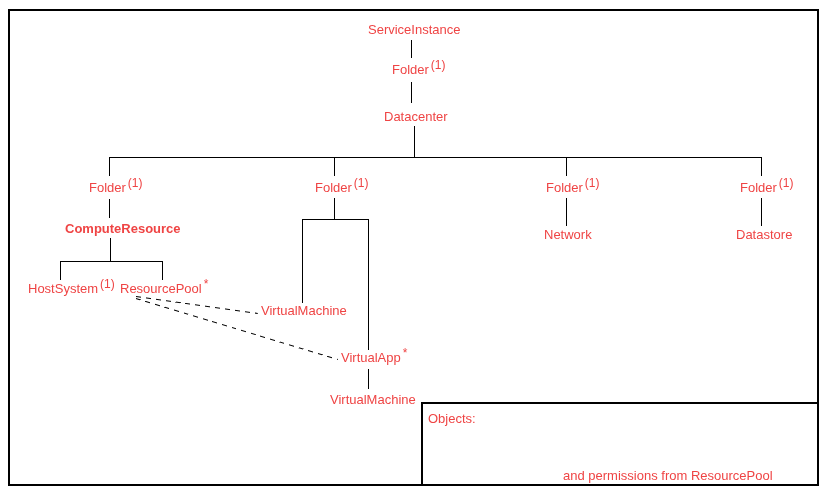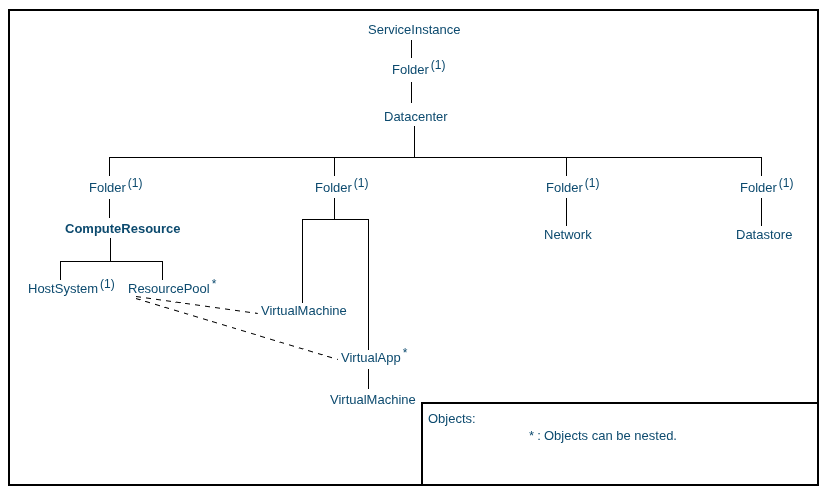--- a/index.html
+++ b/index.html
@@ -1,18 +1,18 @@
 <!DOCTYPE html>
 <html><head>
 <meta charset="utf-8">
 <style>
   html,body{margin:0;padding:0;background:#ffffff;}
   .canvas{
     position:relative;width:826px;height:494px;background:#ffffff;
-    font-family:"Liberation Sans",sans-serif;font-size:13px;color:#0c4a6e;
+    font-family:"Liberation Sans",sans-serif;font-size:13px;color:#ef4444;
     overflow:hidden;
   }
   .frame{
     position:absolute;left:8px;top:9px;width:811px;height:477px;
     border:2px solid #000;box-sizing:border-box;
   }
   .vl{position:absolute;width:1px;background:#000;}
   .hl{position:absolute;height:1px;background:#000;}
   .dl{
     position:absolute;height:1px;transform-origin:0 0;
@@ -69,29 +69,29 @@
   <div class="lbl" style="left:392px;top:63px;"><span>Folder</span><span class="sup">(1)</span></div>
   <div class="lbl" style="left:384px;top:110px;"><span>Datacenter</span></div>
 
   <div class="lbl" style="left:89px;top:181px;"><span>Folder</span><span class="sup">(1)</span></div>
   <div class="lbl" style="left:315px;top:181px;"><span>Folder</span><span class="sup">(1)</span></div>
   <div class="lbl" style="left:546px;top:181px;"><span>Folder</span><span class="sup">(1)</span></div>
   <div class="lbl" style="left:740px;top:181px;"><span>Folder</span><span class="sup">(1)</span></div>
 
   <div class="lbl" style="left:65px;top:222px;font-weight:bold;"><span>ComputeResource</span></div>
   <div class="lbl" style="left:28px;top:282px;"><span>HostSystem</span><span class="sup">(1)</span></div>
-  <div class="lbl" style="left:120px;top:282px;margin-left:8px;"><span>ResourcePool</span><span class="sup">*</span></div>
+  <div class="lbl" style="left:120px;top:282px;"><span>ResourcePool</span><span class="sup">*</span></div>
 
   <div class="lbl" style="left:261px;top:304px;"><span>VirtualMachine</span></div>
   <div class="lbl" style="left:341px;top:351px;"><span>VirtualApp</span><span class="sup">*</span></div>
   <div class="lbl" style="left:330px;top:393px;"><span>VirtualMachine</span></div>
 
   <div class="lbl" style="left:544px;top:228px;"><span>Network</span></div>
   <div class="lbl" style="left:736px;top:228px;text-align:center;"><span>Datastore</span></div>
 
   <div class="legendbox">
     <div class="legend-title">Objects:</div>
-    <div class="legend-row" style="top:24px;">
-      <span class="sym">*</span><span class="sep">:</span><span>Objects can be nested.</span>
+    <div class="legend-cont" style="top:64px;">
+      <span>and permissions from ResourcePool</span>
     </div>
   </div>
 
 </div>
 
 </body></html>

